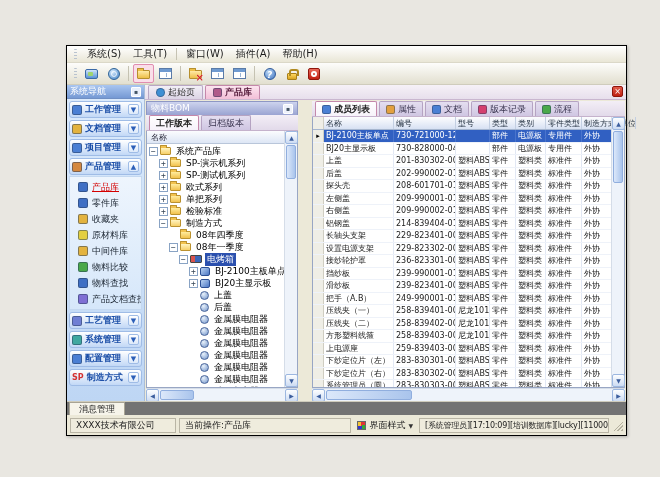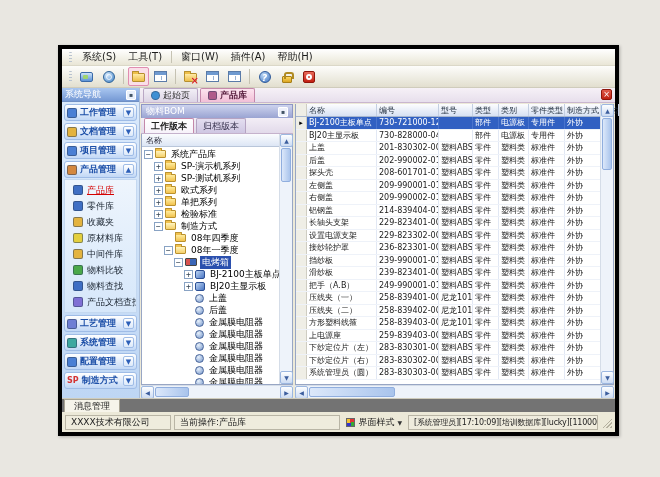--- a/index.html
+++ b/index.html
@@ -1,19 +1,19 @@
 <!DOCTYPE html>
 <html><head>
 <meta charset="utf-8">
 <style>
   *{box-sizing:border-box;margin:0;padding:0}
   html,body{width:660px;height:477px}
   body{font-family:"DejaVu Sans",sans-serif;-webkit-font-smoothing:antialiased}
   .screen{position:relative;width:660px;height:477px;background:#e9e7e1;overflow:hidden}
-  .window{position:absolute;left:58px;top:45px;width:561px;height:391px;background:#ece9d8;border:4px solid #000000;display:flex;flex-direction:column;box-shadow:1px 1px 3px rgba(0,0,0,.25)}
+  .window{position:absolute;left:66px;top:45px;width:561px;height:391px;background:#ece9d8;border:1px solid #000000;display:flex;flex-direction:column;box-shadow:1px 1px 3px rgba(0,0,0,.25)}
   
   .menubar{height:17px;flex:none;display:flex;align-items:center;font-size:10px;color:#1c1c1c;background:linear-gradient(#ffffff,#e9e6d6);border-bottom:1px solid #dbd8c8;padding:0 4px;gap:1px}
   .mgrip{width:3px;height:11px;margin:0 3px;background:repeating-linear-gradient(#b9c3cf 0 1px,transparent 1px 3px);border-radius:1px}
   .menu-item{padding:1px 6px;white-space:nowrap}
   .menu-sep{width:1px;height:12px;background:#c6c3b3;margin:0 3px}
   
   .toolbar{height:22px;flex:none;display:flex;align-items:center;gap:1px;padding:0 4px;background:linear-gradient(#fdfdfb,#e2dfcf);border-bottom:1px solid #cfccbc}
   .tb-btn{width:21px;height:19px;display:flex;align-items:center;justify-content:center;border:1px solid transparent;border-radius:2px;position:relative}
   .tb-btn.active{border-color:#e08db0;background:#fadfe9}
   .tb-sep{width:1px;height:15px;background:#c5c2b2;margin:0 3px}
@@ -46,21 +46,21 @@
   .nitem{height:16px;display:flex;align-items:center;gap:4px;padding-left:8px;font-size:9px;color:#1a2430;white-space:nowrap;overflow:hidden}
   .nitem.sel .nlabel{color:#d40000;text-decoration:underline}
   .mini{width:10px;height:10px;border-radius:2px;border:1px solid rgba(40,60,90,.5);flex:none;background:#7fa3d8}
   .mini.sp{background:none;border:none;color:#d43333;font-weight:bold;font-size:8px;width:auto;line-height:10px;border-radius:0}
   
   .center{flex:1;display:flex;flex-direction:column;min-width:0}
   .doc-tabs{height:15px;flex:none;display:flex;align-items:flex-end;gap:11px;padding:1px 3px 0;background:linear-gradient(#f6f1f7,#e7dfec);border-bottom:1px solid #c9b6cf}
   .dtab{height:14px;display:flex;align-items:center;gap:3px;padding:0 7px;font-size:9px;border:1px solid #b9a7c4;border-bottom:none;border-radius:2px 2px 0 0;background:linear-gradient(#f2eff6,#dcd4e5);color:#333;white-space:nowrap}
   .dtab.active{background:linear-gradient(#fce4ef,#f2bfd7);border-color:#c488aa;color:#5a2040;font-weight:bold}
   .doc-close{margin-left:auto;margin-bottom:2px;width:11px;height:11px;background:linear-gradient(#e05a4a,#bf2012);border:1px solid #8f150b;border-radius:2px;color:#fff;font-size:8px;line-height:10px;text-align:center}
-  .content{flex:1;display:flex;gap:2px;min-height:0;padding:1px 1px 0 1px}
+  .content{flex:1;display:flex;gap:14px;min-height:0;padding:1px 1px 0 1px}
   
   .ptabs{height:16px;flex:none;display:flex;align-items:flex-end;gap:2px;padding:1px 3px 0;background:linear-gradient(#f3eef6,#e2daea);border-bottom:1px solid #c5b2cc}
   .ptab{height:15px;display:flex;align-items:center;gap:3px;padding:0 6px;font-size:9px;border:1px solid #b5a3c2;border-bottom:none;border-radius:2px 2px 0 0;background:linear-gradient(#e4def0,#cfc6e2);color:#3a3550;white-space:nowrap;overflow:hidden}
   .ptab.active{background:linear-gradient(#ffffff,#f7f2fa);border-color:#c488aa;font-weight:bold;color:#222}
   .tabic{width:9px;height:9px;border-radius:2px;border:1px solid rgba(40,60,90,.45);flex:none}
   .tic-home-icon{border-radius:50%}
   
   .bom-panel{width:152px;flex:none;display:flex;flex-direction:column;min-height:0}
   .bom-cap{height:14px;flex:none;background:linear-gradient(#cdd3ee,#9aa4d2);border:1px solid #8e97c4;border-bottom:none;color:#fff;font-size:9px;display:flex;align-items:center;justify-content:space-between;padding:0 4px}
   .pinbtn{width:10px;height:10px;background:#eef1fb;border:1px solid #fff;border-radius:1px;font-size:6px;line-height:8px;text-align:center;color:#456}
@@ -431,20 +431,42 @@
             <div class="hscroll">
               <div class="sbtn">◀</div>
               <div class="strack">
                 <div class="sthumb hthumb" style="width:34px"></div>
               </div>
               <div class="sbtn">▶</div>
             </div>
           </div>
 
           <div class="member-panel">
+            <div class="ptabs" id="member-tabs">
+                <div class="ptab active">
+                  <span class="tabic tic-list-icon" style="background: rgb(74, 127, 212);"></span>
+                  <span>成员列表</span>
+                </div>
+                <div class="ptab">
+                  <span class="tabic tic-property-icon" style="background: rgb(227, 160, 63);"></span>
+                  <span>属性</span>
+                </div>
+                <div class="ptab">
+                  <span class="tabic tic-doc-icon" style="background: rgb(74, 127, 212);"></span>
+                  <span>文档</span>
+                </div>
+                <div class="ptab">
+                  <span class="tabic tic-version-icon" style="background: rgb(212, 63, 111);"></span>
+                  <span>版本记录</span>
+                </div>
+                <div class="ptab">
+                  <span class="tabic tic-flow-icon" style="background: rgb(74, 168, 74);"></span>
+                  <span>流程</span>
+                </div>
+              </div>
             <div class="grid-body">
               <div class="grid-left">
                 <div class="thead" id="thead">
                     <div class="ind th"></div>
                     <div class="th" style="width: 70px;">名称</div>
                     <div class="th" style="width: 62px;">编号</div>
                     <div class="th" style="width: 34px;">型号</div>
                     <div class="th" style="width: 26px;">类型</div>
                     <div class="th" style="width: 30px;">类别</div>
                     <div class="th" style="width: 36px;">零件类型</div>

